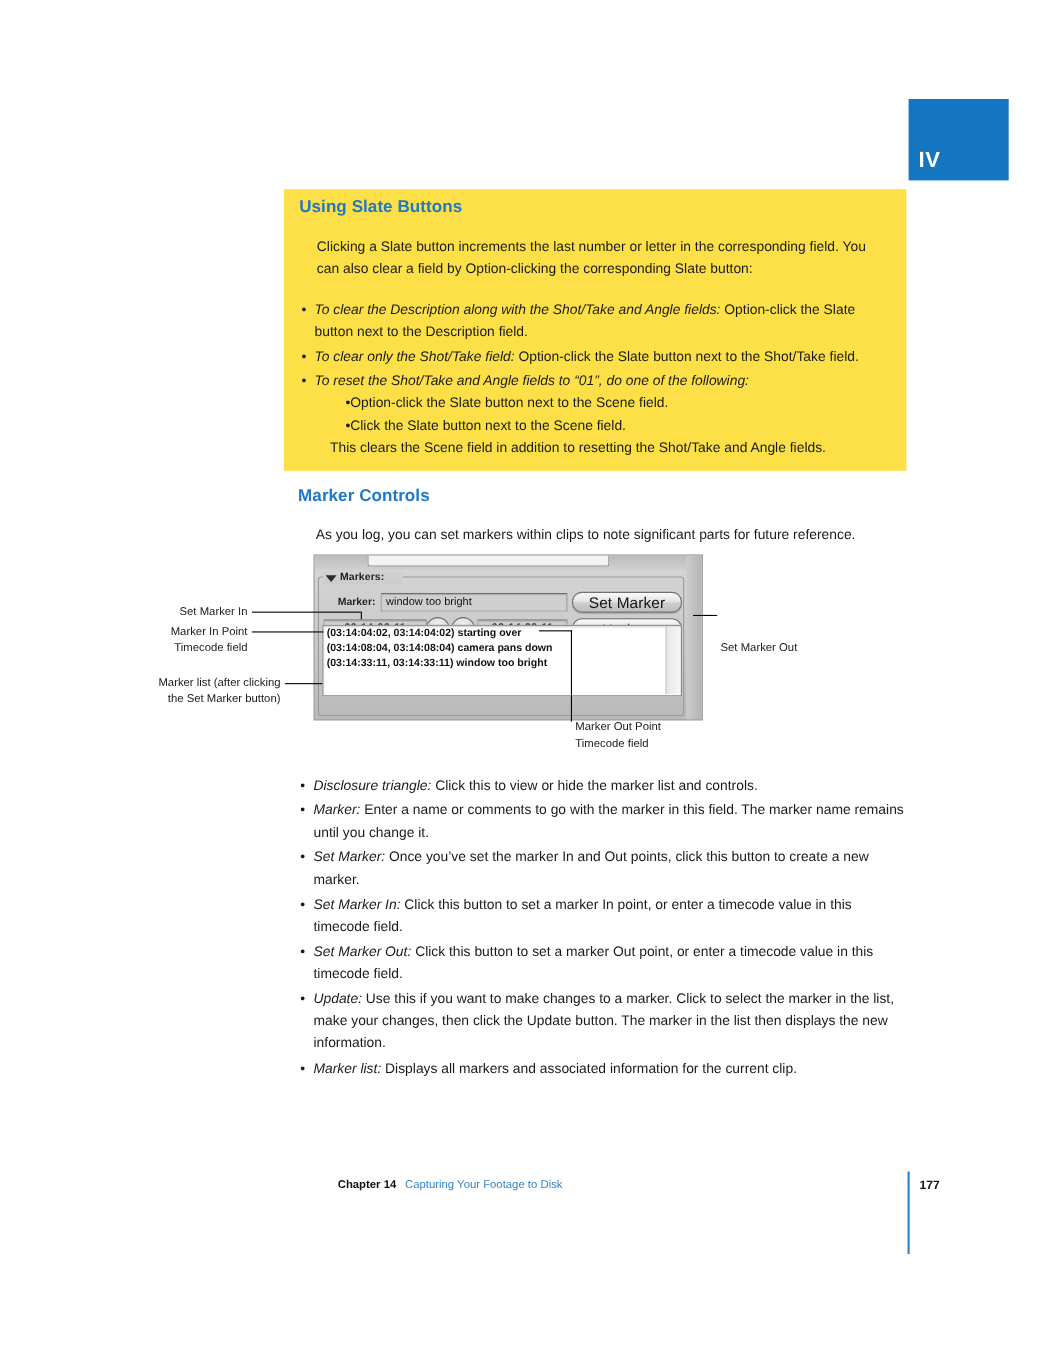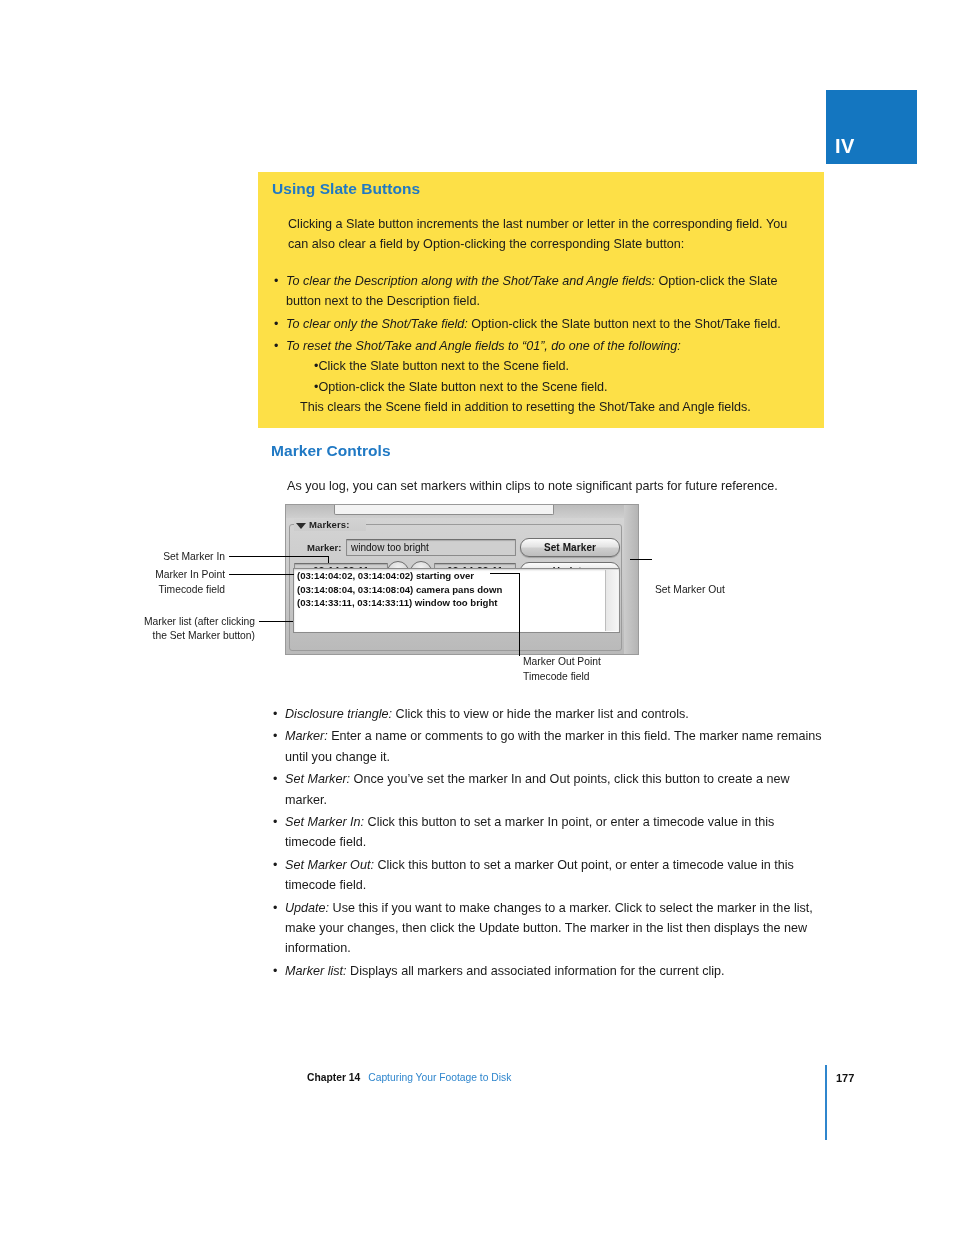--- a/index.html
+++ b/index.html
@@ -210,21 +210,21 @@
   .glyph { display:block; }
 
   .pill-btn {
     position: absolute;
     height: 17px;
     border-radius: 9px;
     background: linear-gradient(180deg,#fbfbfb 0%, #e2e2e2 48%, #cfcfcf 52%, #bdbdbd 100%);
     border: 1px solid #707070;
     box-shadow: 0 1px 1px rgba(0,0,0,.22);
     display: flex; align-items: center; justify-content: center;
-    font-size: 10px; font-weight: bold; color: #141414;
+    font-size: 14px; font-weight: normal; color: #141414;
     letter-spacing: 0.1px;
   }
   #btn-set-marker { left: 234px; top: 33px; width: 98px; }
   #btn-update     { left: 234px; top: 57px; width: 98px; }
 
   #marker-list {
     position: absolute;
     left: 7px; top: 63px; width: 325px; height: 63px;
     background: #ffffff;
     border: 1px solid #8b8b8b;
@@ -317,24 +317,24 @@
       <li>
         <span class="bullet-dot">•</span><span class="it">To clear the Description along with the Shot/Take and Angle fields:</span><span> Option-click the Slate button next to the Description field.</span>
       </li>
       <li>
         <span class="bullet-dot">•</span><span class="it">To clear only the Shot/Take field:</span><span> Option-click the Slate button next to the Shot/Take field.</span>
       </li>
       <li>
         <span class="bullet-dot">•</span><span class="it">To reset the Shot/Take and Angle fields to “01”, do one of the following:</span>
         <ul class="sub">
           <li>
-            <span class="bullet-dot">•</span><span>Click the Slate button next to the Scene field.</span>
+            <span class="bullet-dot">•</span><span>Option-click the Slate button next to the Scene field.</span>
           </li>
           <li>
-            <span class="bullet-dot">•</span><span>Option-click the Slate button next to the Scene field.</span>
+            <span class="bullet-dot">•</span><span>Click the Slate button next to the Scene field.</span>
           </li>
         </ul>
         <div style="padding-left:14px;">This clears the Scene field in addition to resetting the Shot/Take and Angle fields.</div>
       </li>
     </ul>
   </div>
 </div>
 
 <div id="marker-section">
   <h2 class="section-head">Marker Controls</h2>

